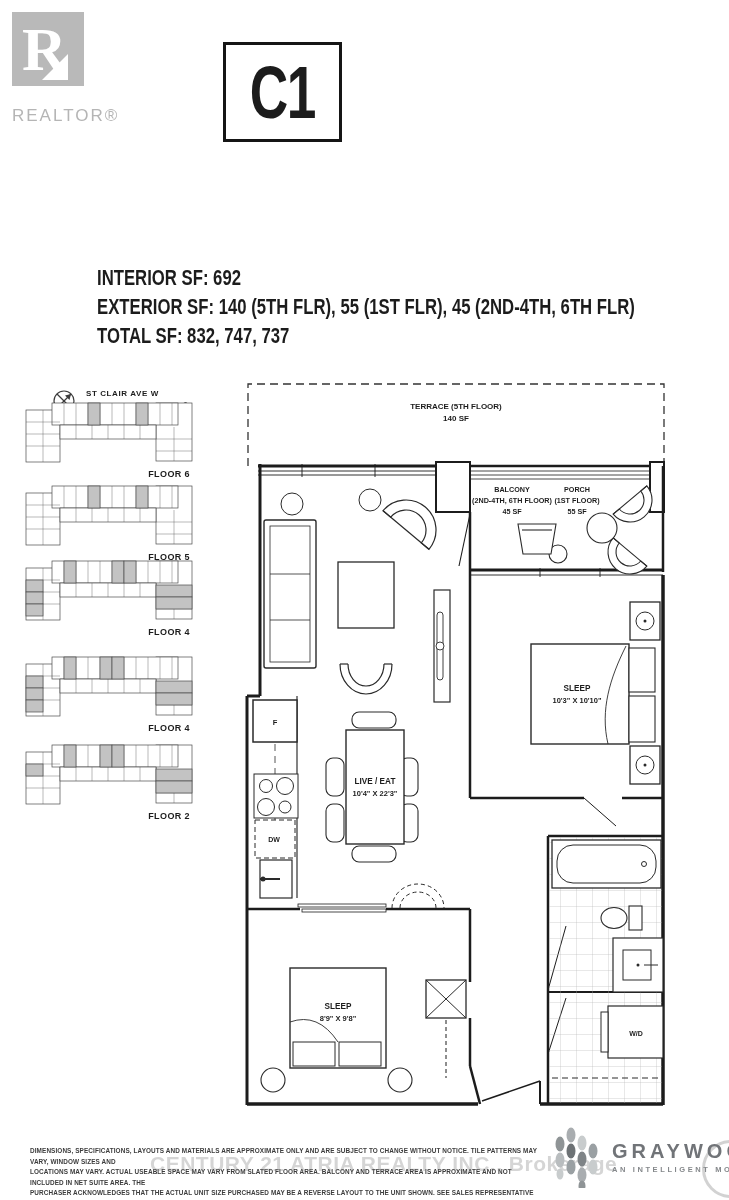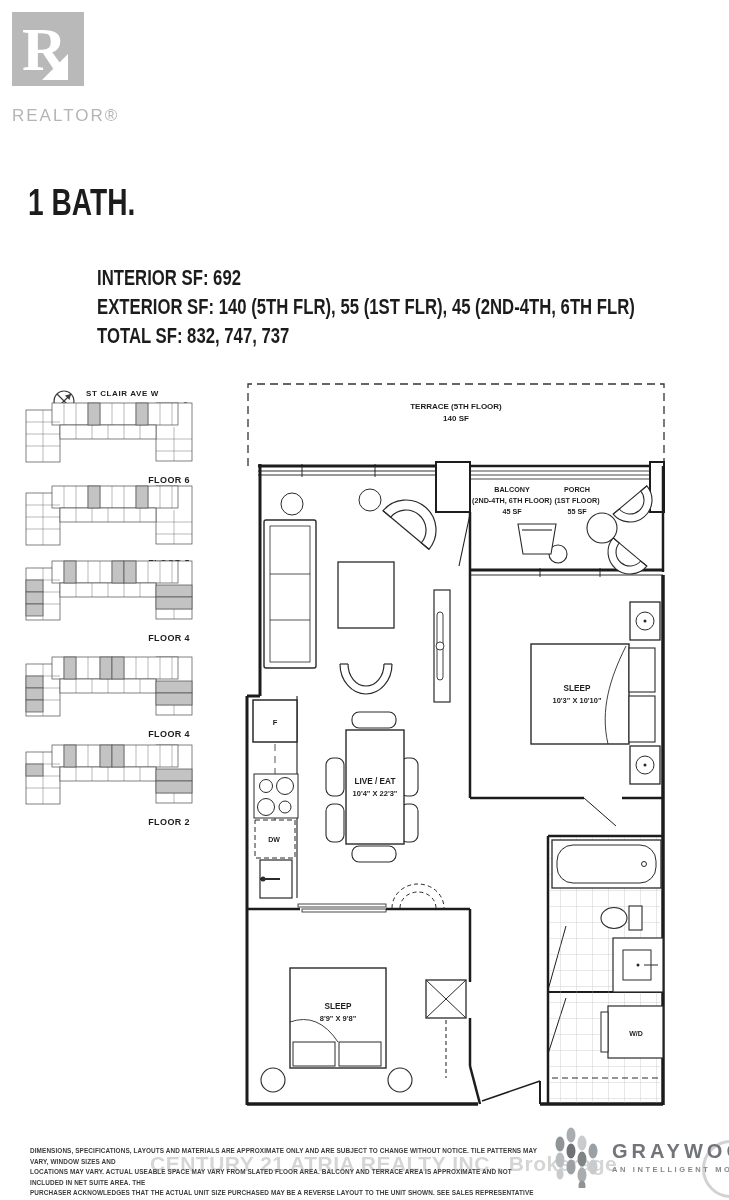--- a/index.html
+++ b/index.html
@@ -22,21 +22,21 @@
   .titleblock .big{font-size:37px;letter-spacing:0px;line-height:38px;}
   .specs{position:absolute;left:97px;top:264px;line-height:27px;}
   .specs .spec{font-size:22px;}
   
   .keyplates{position:absolute;left:24px;top:386px;width:186px;height:545px;}
   .compass{position:absolute;left:26px;top:0px;}
   .street-top{position:absolute;left:62px;top:3px;font-size:8px;font-weight:bold;letter-spacing:0.6px;}
   .street-right{position:absolute;left:158px;top:16px;font-size:7px;font-weight:bold;letter-spacing:1px;
                 writing-mode:vertical-rl;}
   .keyplate{position:absolute;left:0;width:172px;}
-  .kp-label{text-align:right;padding-right:6px;font-size:9px;font-weight:bold;letter-spacing:0.4px;margin-top:7px;}
+  .kp-label{text-align:right;padding-right:6px;font-size:9px;font-weight:bold;letter-spacing:0.4px;margin-top:1px;}
   .kp6{top:14px}.kp5{top:97px}.kp4{top:172px}.kp3{top:268px}.kp2{top:356px}.kp1{top:452px}
   
   .plan{position:absolute;left:240px;top:378px;}
   .plan text{font-family:"Liberation Sans",sans-serif;font-weight:bold;fill:#1c1c1c;}
   
   .disclaimer{position:absolute;left:30px;top:1146px;width:516px;font-size:6.4px;line-height:10.6px;
               color:#3c3c3c;letter-spacing:0.1px;font-weight:bold;white-space:pre-line;}
   .watermark{position:absolute;left:150px;top:1152px;width:600px;font-size:21px;font-weight:bold;
              color:rgba(125,125,125,0.32);letter-spacing:0.5px;white-space:nowrap;}
   .wm-circle{position:absolute;left:702px;top:1140px;width:52px;height:52px;border:3px solid rgba(125,125,125,0.35);
@@ -52,23 +52,25 @@
 <div class="page">
 
   <div class="realtor">
     <div class="realtor-block">
       <div class="realtor-r">R</div>
       <div class="realtor-tri"></div>
     </div>
     <div class="realtor-text">REALTOR®</div>
   </div>
 
+  <div class="unit-box">
+    <span class="unit-code">C1</span>
+  </div>
 
   <div class="titleblock">
-    <div><span class="cond big">1 BATH.</span></div>
   </div>
   <div class="specs">
     <div><span class="cond spec">INTERIOR SF: 692</span></div>
     <div><span class="cond spec">EXTERIOR SF: 140 (5TH FLR), 55 (1ST FLR), 45 (2ND-4TH, 6TH FLR)</span></div>
     <div><span class="cond spec">TOTAL SF: 832, 747, 737</span></div>
   </div>
 
   <div class="keyplates">
     <svg class="compass" width="28" height="28" viewBox="0 0 28 28">
       <circle cx="14" cy="15" r="10" fill="none" stroke="#3c3c3c" stroke-width="1.2"></circle>

